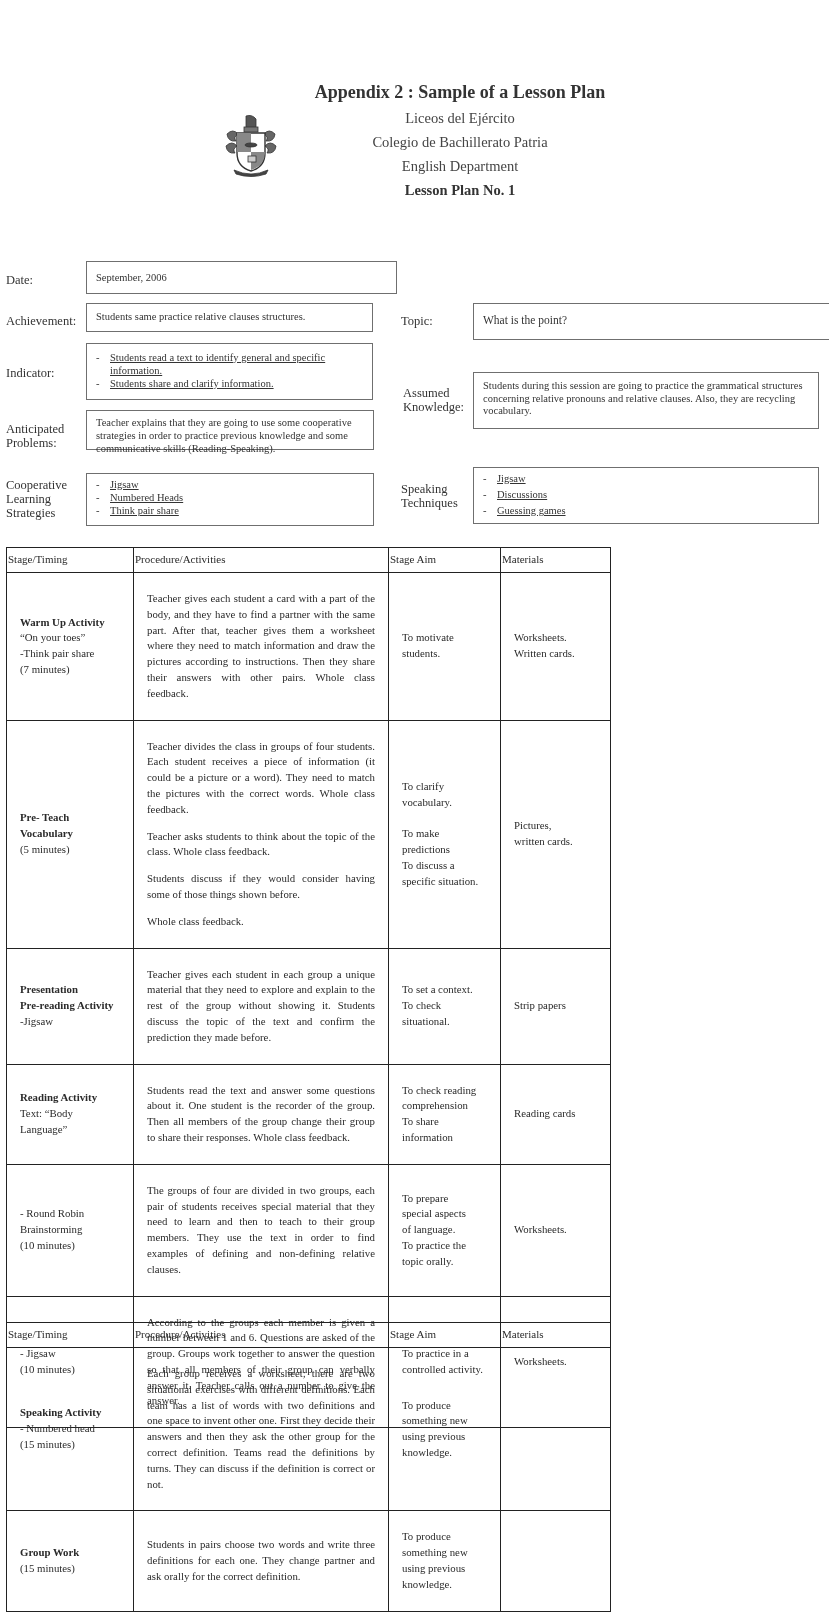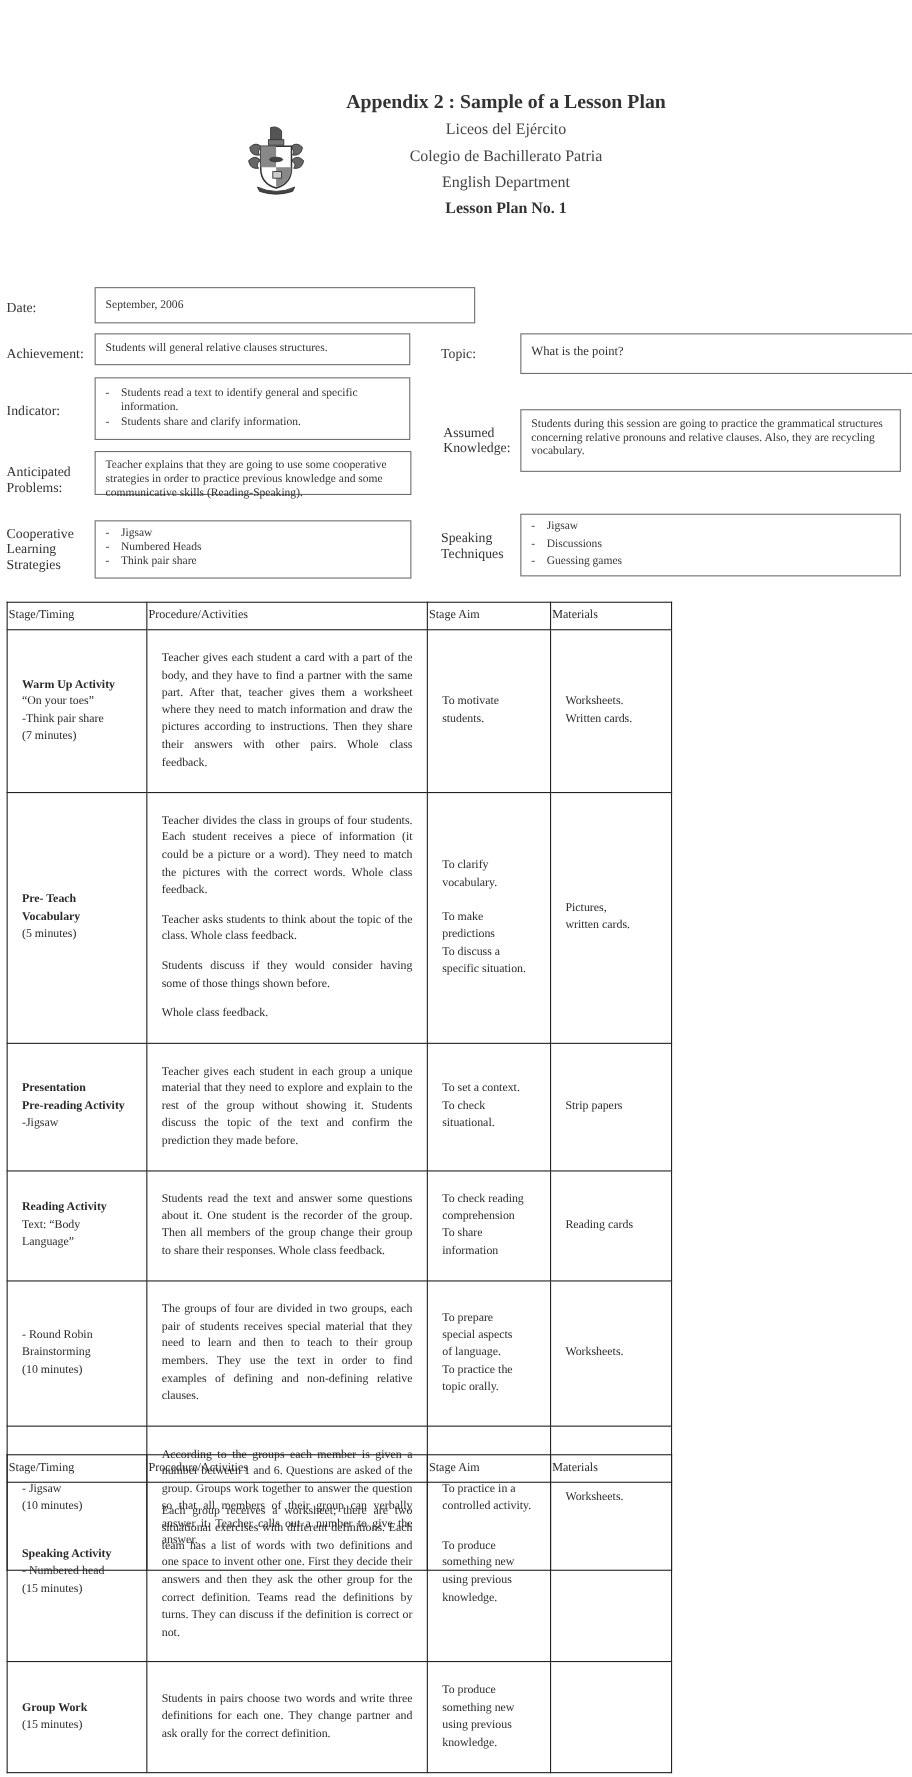--- a/index.html
+++ b/index.html
@@ -15,21 +15,21 @@
   .sub.bold { font-weight: bold; color: #333; }
   .crest { left: 224px; top: 114px; width: 54px; height: 64px; }
 
   
   .lbl { font-size: 12.5px; color: #333; line-height: 14px; }
   .box {
     border: 1.3px solid #6f6f6f; box-sizing: border-box; background: #fff;
     font-size: 10.5px; color: #333; line-height: 13px; padding: 6px 9px;
   }
   .box ul { margin: 0; padding: 0; list-style: none; }
-  .box li { position: relative; padding-left: 14px; }
+  .box li { position: relative; padding-left: 14px; text-decoration: underline; }
   .box li::before { content: "-"; position: absolute; left: 0; }
 
   
   table.plan {
     position: absolute; left: 6px; width: 604px; border-collapse: collapse;
     font-size: 10.8px; line-height: 15.8px; color: #2a2a2a; table-layout: fixed;
   }
   table.plan th, table.plan td { border: 1.2px solid #222; vertical-align: middle; }
   table.plan th { font-weight: normal; font-size: 11px; height: 22px; text-align: left; }
   table.plan td { padding: 18px 13px; }
@@ -60,24 +60,24 @@
     <path d="M13 19 h28 v20 q0 14 -14 18 q-14 -4 -14 -18z" fill="#fff" stroke="#333" stroke-width="1.4"></path>
     <path d="M13 19 h14 v19 h-14z" fill="#888" stroke="none"></path>
     <path d="M27 38 h14 q0 14 -14 18z" fill="#888" stroke="none"></path>
     <ellipse cx="27" cy="31" rx="6" ry="2" fill="#444"></ellipse>
     <rect x="24" y="42" width="8" height="6" fill="#ccc"></rect>
     <path d="M10 56 q17 8 34 0 l-2 4 q-15 5 -30 0z" fill="#444"></path>
   </g>
 </svg>
 
 <div class="abs lbl" style="left:6px;top:273px">Date:</div>
-<div class="abs box" style="left:86px;top:261px;width:346px;height:33px;padding-top:9px">September, 2006</div>
+<div class="abs box" style="left:86px;top:261px;width:311px;height:33px;padding-top:9px">September, 2006</div>
 
 <div class="abs lbl" style="left:6px;top:314px">Achievement:</div>
-<div class="abs box" style="left:86px;top:303px;width:287px;height:29px">Students will general relative clauses structures.</div>
+<div class="abs box" style="left:86px;top:303px;width:287px;height:29px">Students same practice relative clauses structures.</div>
 
 <div class="abs lbl" style="left:6px;top:366px">Indicator:</div>
 <div class="abs box" style="left:86px;top:343px;width:287px;height:57px;padding-top:7px">
   <ul>
     <li>Students read a text to identify general and specific information.</li>
     <li>Students share and clarify information.</li>
   </ul>
 </div>
 
 <div class="abs lbl pl" style="left:6px;top:422px">Anticipated

